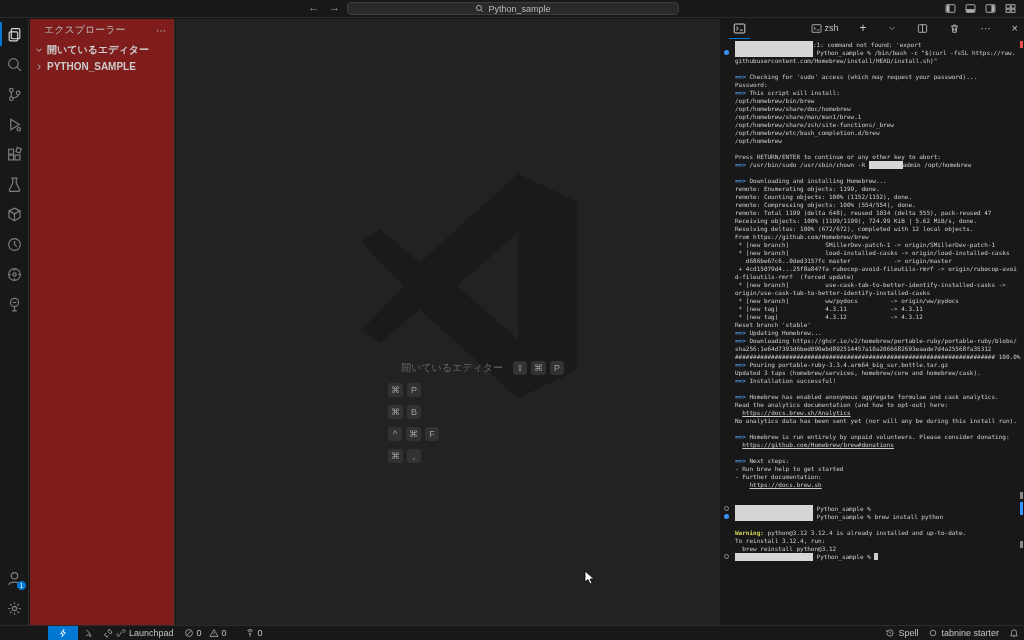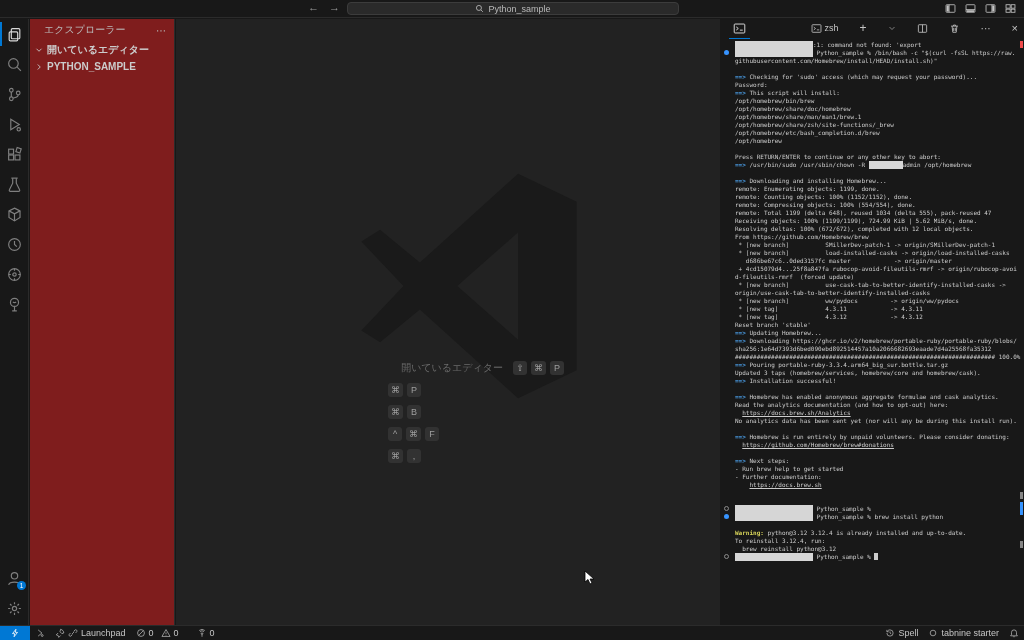--- a/index.html
+++ b/index.html
@@ -75,21 +75,21 @@
   .seg-w { color:#d7d359; font-weight:bold; }
   .seg-l { text-decoration:underline; }
   .seg-b,.seg-bs { display:inline-block; height:8px; background:#d6d6d6; vertical-align:top; }
   .seg-b { width:78px; } .seg-bs { width:34px; }
   .seg-c { display:inline-block; width:4px; height:7px; background:#cccccc; vertical-align:top; }
   .smark { position:absolute; width:3px; right:1px; }
 
   
   #statusbar { position:absolute; left:0; top:625px; width:1024px; height:15px;
     background:#181818; border-top:1px solid #2b2b2b; font-size:9px; color:#c5c5c5;
-    display:flex; align-items:center; }
+    display:flex; align-items:center;padding-left:48px; }
   #remote-box { width:30px; height:15px; background:#0078d4; display:flex;
     align-items:center; justify-content:center; }
   #remote-box svg { width:10px; height:10px; stroke:#ffffff; fill:none; stroke-width:1.3; }
   .sb-item { display:flex; align-items:center; gap:3px; padding:0 5px; height:15px; }
   .sb-item svg { width:10px; height:10px; stroke:#c5c5c5; fill:none; stroke-width:1.1; }
   .sb-right { margin-left:auto; display:flex; align-items:flex-start; }
 
   
   #mouse-cursor { position:absolute; left:584px; top:570px; z-index:20; }
 </style>

